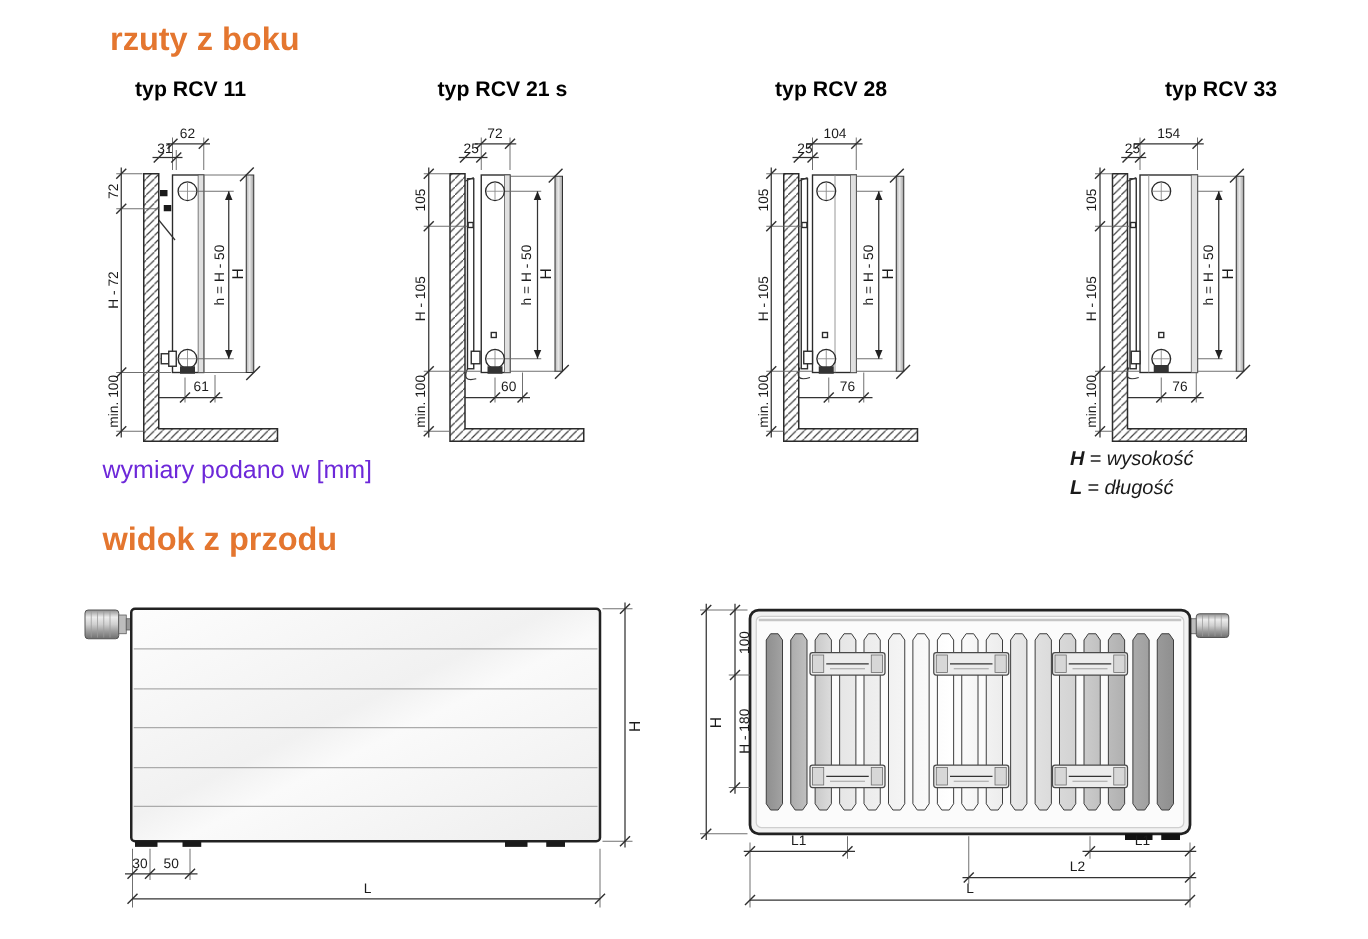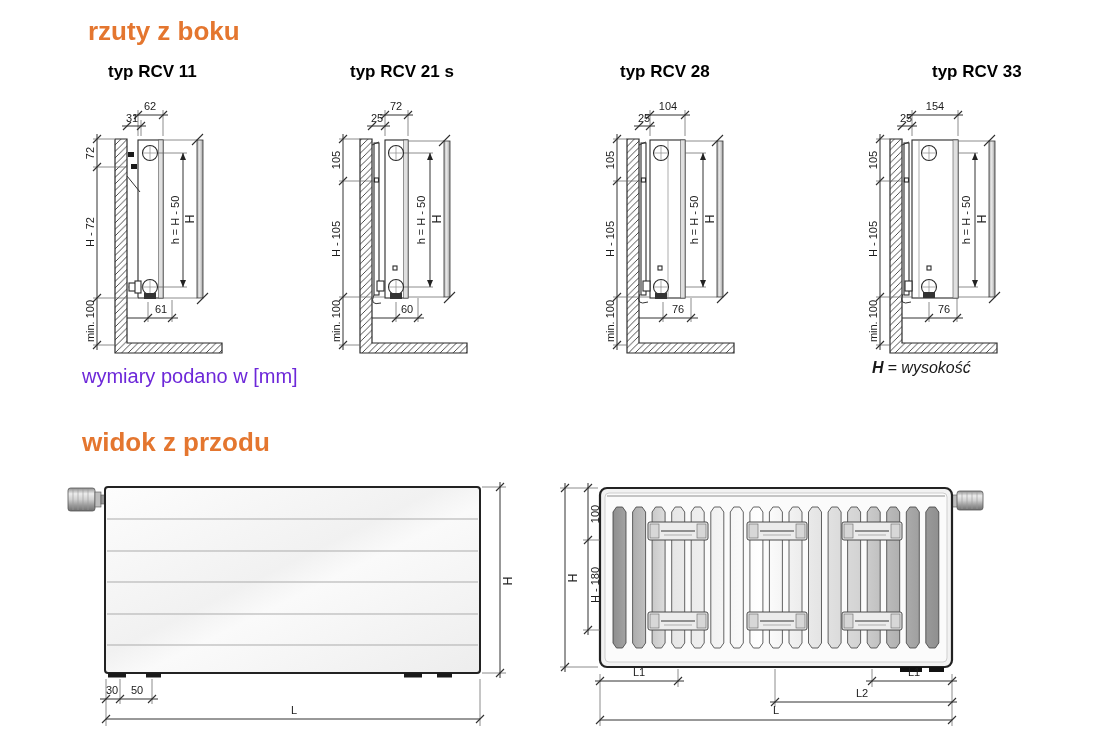--- a/index.html
+++ b/index.html
@@ -26,25 +26,26 @@
 <div id="stage">
 
   <div class="hdr" style="left:88px;top:16px;">rzuty z boku</div>
   <div class="typ" style="left:108px;top:62px;">typ RCV 11</div>
   <div class="typ" style="left:350px;top:62px;text-align:center;">typ RCV 21 s</div>
   <div class="typ" style="left:620px;top:62px;">typ RCV 28</div>
   <div class="typ" style="left:932px;top:62px;">typ RCV 33</div>
 
   <div class="note" style="left:82px;top:365px;">wymiary podano w [mm]</div>
 
-  <div class="legend" style="left:856px;top:356px;margin-left:16px;">
+  <div class="legend" style="left:856px;top:356px;">
     <div class="row"><span class="sym">H</span><span>= wysokość</span></div>
+    <div class="row"><span class="sym">L</span><span>= długość</span></div>
   </div>
 
-  <div class="hdr" style="left:82px;top:427px;">widok z przodu</div>
+  <div class="hdr" style="left:82px;top:416px;">widok z przodu</div>
 
   <svg width="1094" height="751" viewBox="0 0 1094 751">
     <defs>
       <pattern id="hatch" patternUnits="userSpaceOnUse" width="6.5" height="6.5">
         <path d="M0,6.5 L6.5,0" stroke="#3c3c3c" stroke-width="0.9"></path>
       </pattern>
       <linearGradient id="gPanel" x1="0" y1="0" x2="1" y2="1">
         <stop offset="0" stop-color="#fdfdfd"></stop>
           <stop offset="0.45" stop-color="#f1f1f1"></stop>
         <stop offset="0.55" stop-color="#fafafa"></stop>

